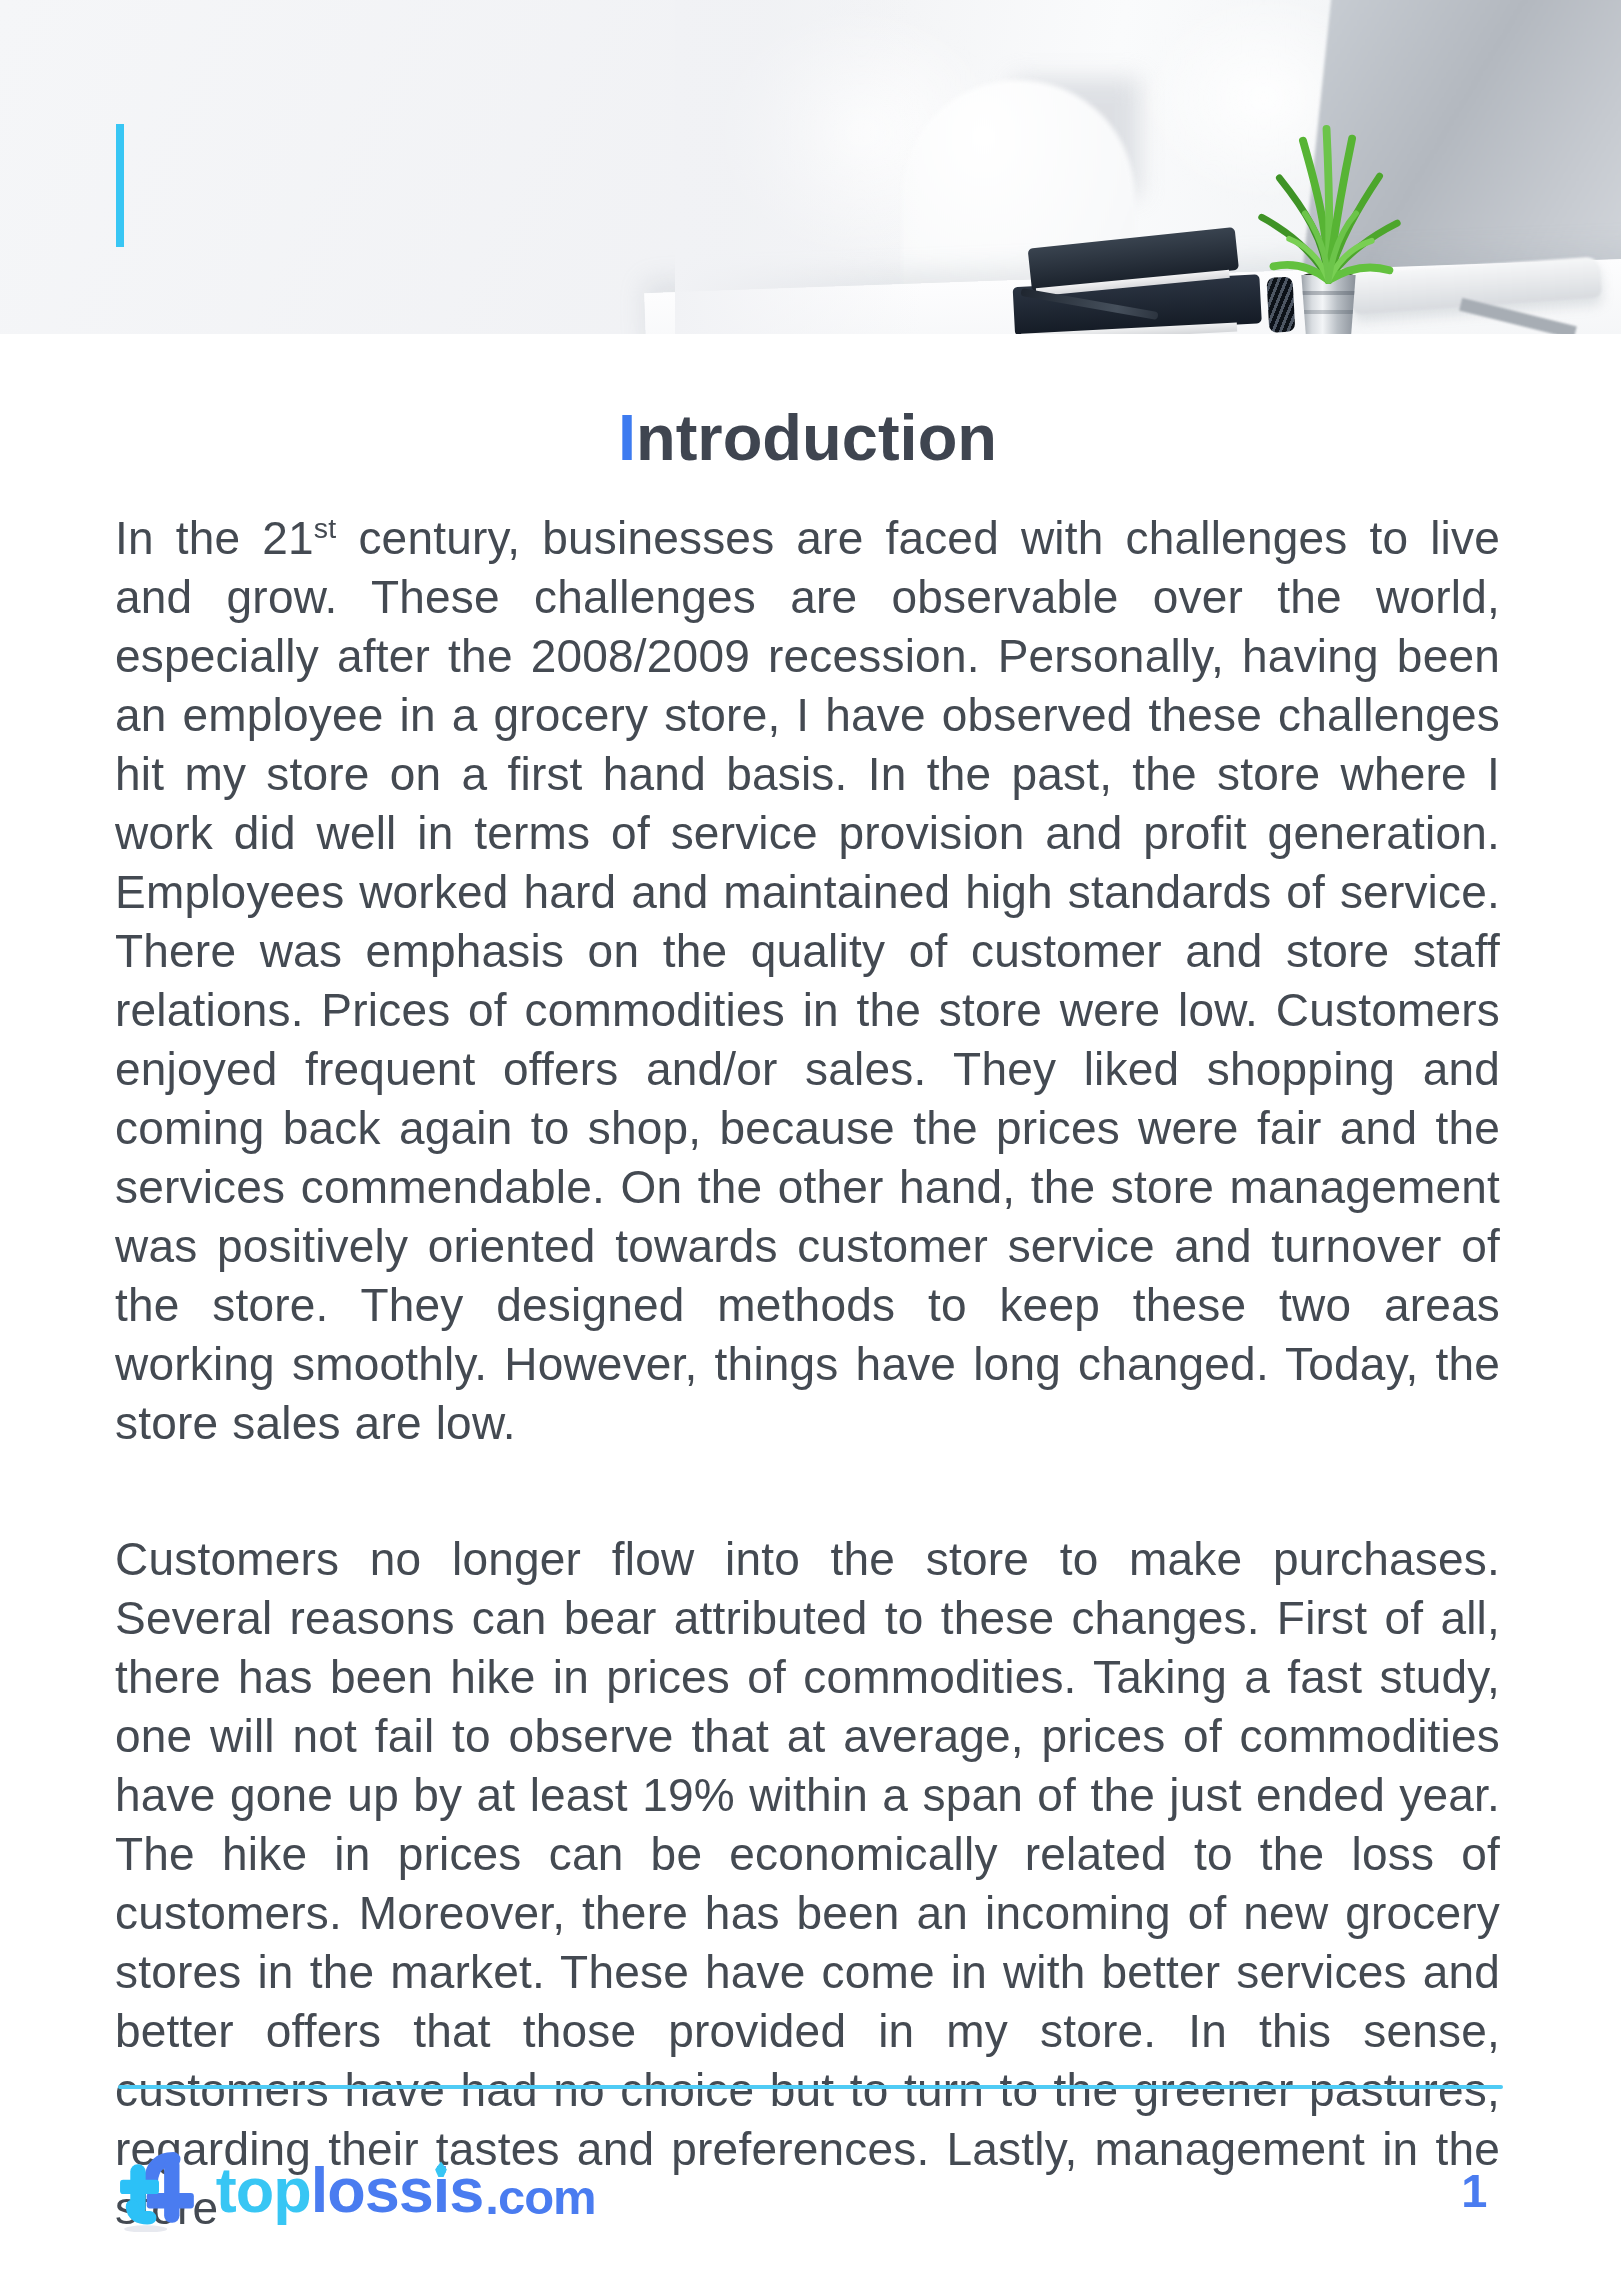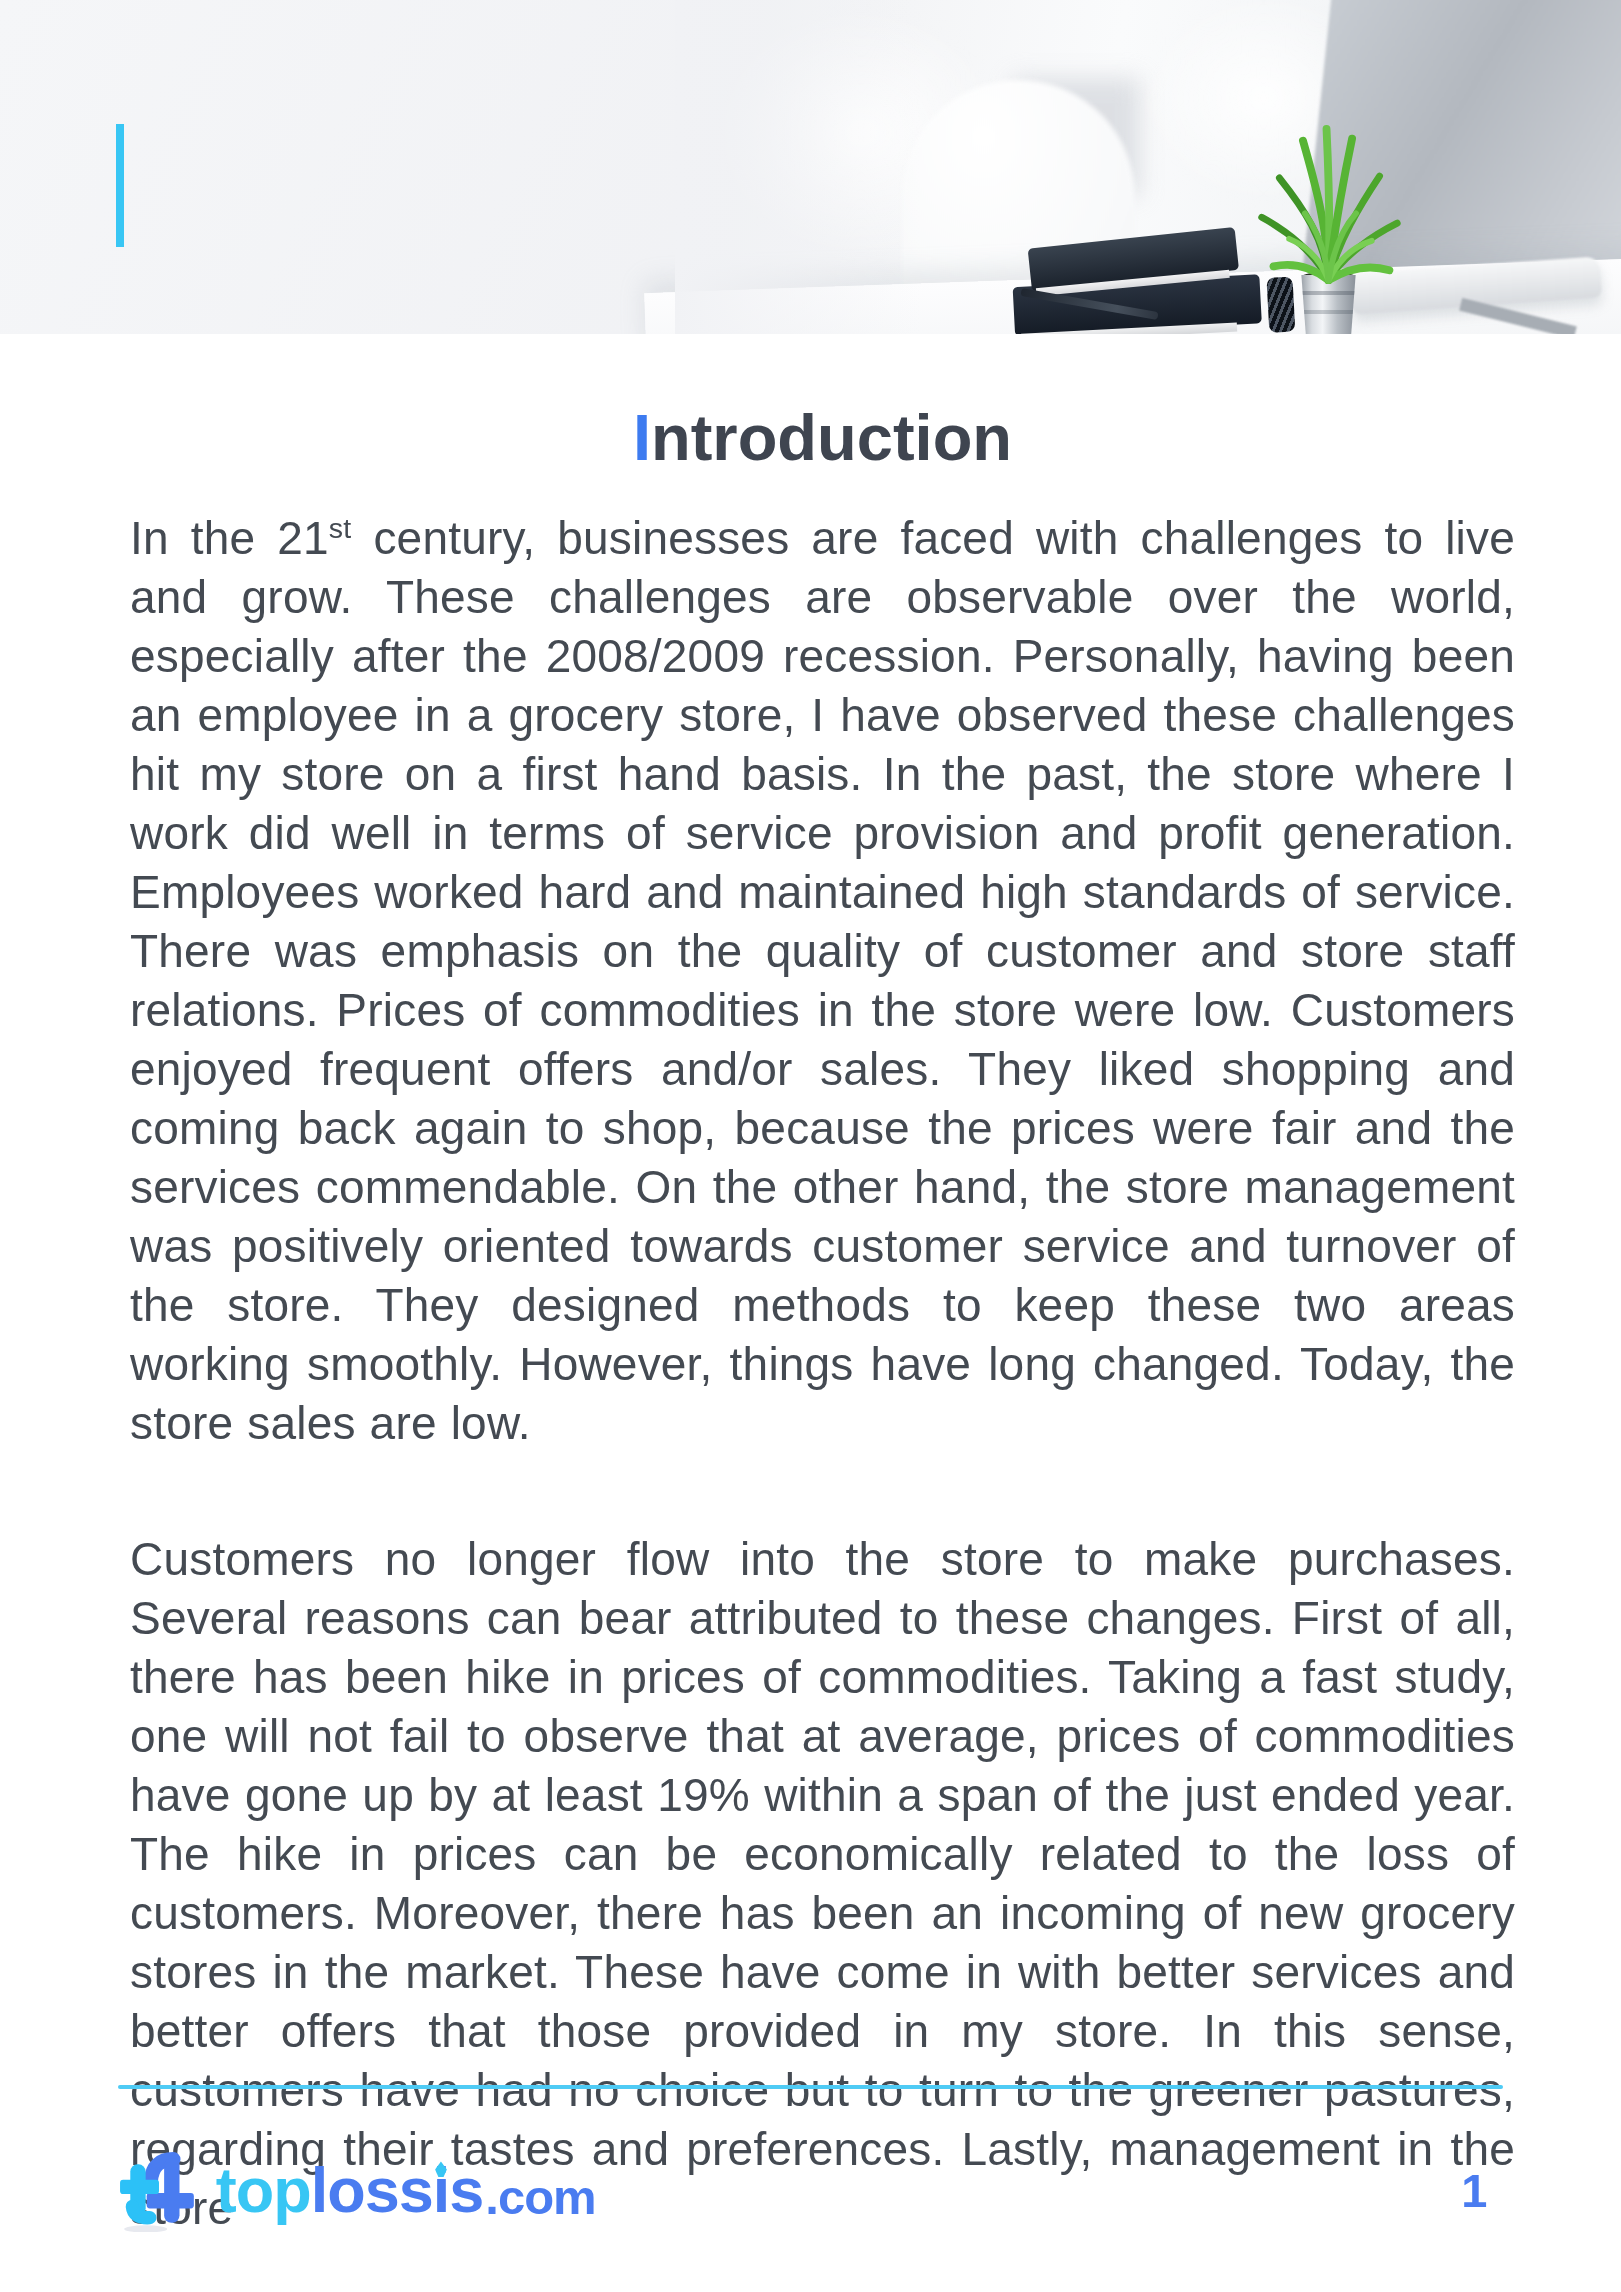--- a/index.html
+++ b/index.html
@@ -60,21 +60,21 @@
     clip-path:polygon(4% 0,96% 0,88% 100%,12% 100%);
     background:linear-gradient(90deg,#8f969e 0%,#d9dde1 22%,#f3f5f7 40%,#b9bfc5 65%,#848b94 100%);}
   .ph-pot::before{content:"";position:absolute;left:0;right:0;top:15.7px;height:3.9px;background:rgba(70,78,88,.35);}
   .ph-pot::after{content:"";position:absolute;left:0;right:0;top:35px;height:3.9px;background:rgba(70,78,88,.28);}
   .ph-soil{left:627px;top:272px;width:53px;height:8.8px;border-radius:50%;background:#2a3424;z-index:5;}
   .ph-plant{left:571px;top:123px;width:165px;height:161px;z-index:5;}
   .photo::after{content:"";position:absolute;inset:0;z-index:6;
     background:linear-gradient(to right,#f1f2f5 0%,rgba(241,242,245,0) 26%);}
 
   
-  main{position:absolute;left:130px;top:334px;width:1385px;}
+  main{position:absolute;left:115px;top:334px;width:1385px;}
   .section-heading{
     margin:71px 0 0;text-align:center;font-size:65px;line-height:1;font-weight:700;
     color:var(--heading-dark,#3f4550);letter-spacing:0;
   }
   .h-accent{color:var(--accent-blue,#3d7bf0);}
   .body-para{
     margin:39px 0 0;font-size:46px;line-height:59px;text-align:justify;
     color:var(--body-text,#444a52);letter-spacing:0.2px;word-spacing:1px;
   }
   .body-para + .body-para{margin-top:77px;}

